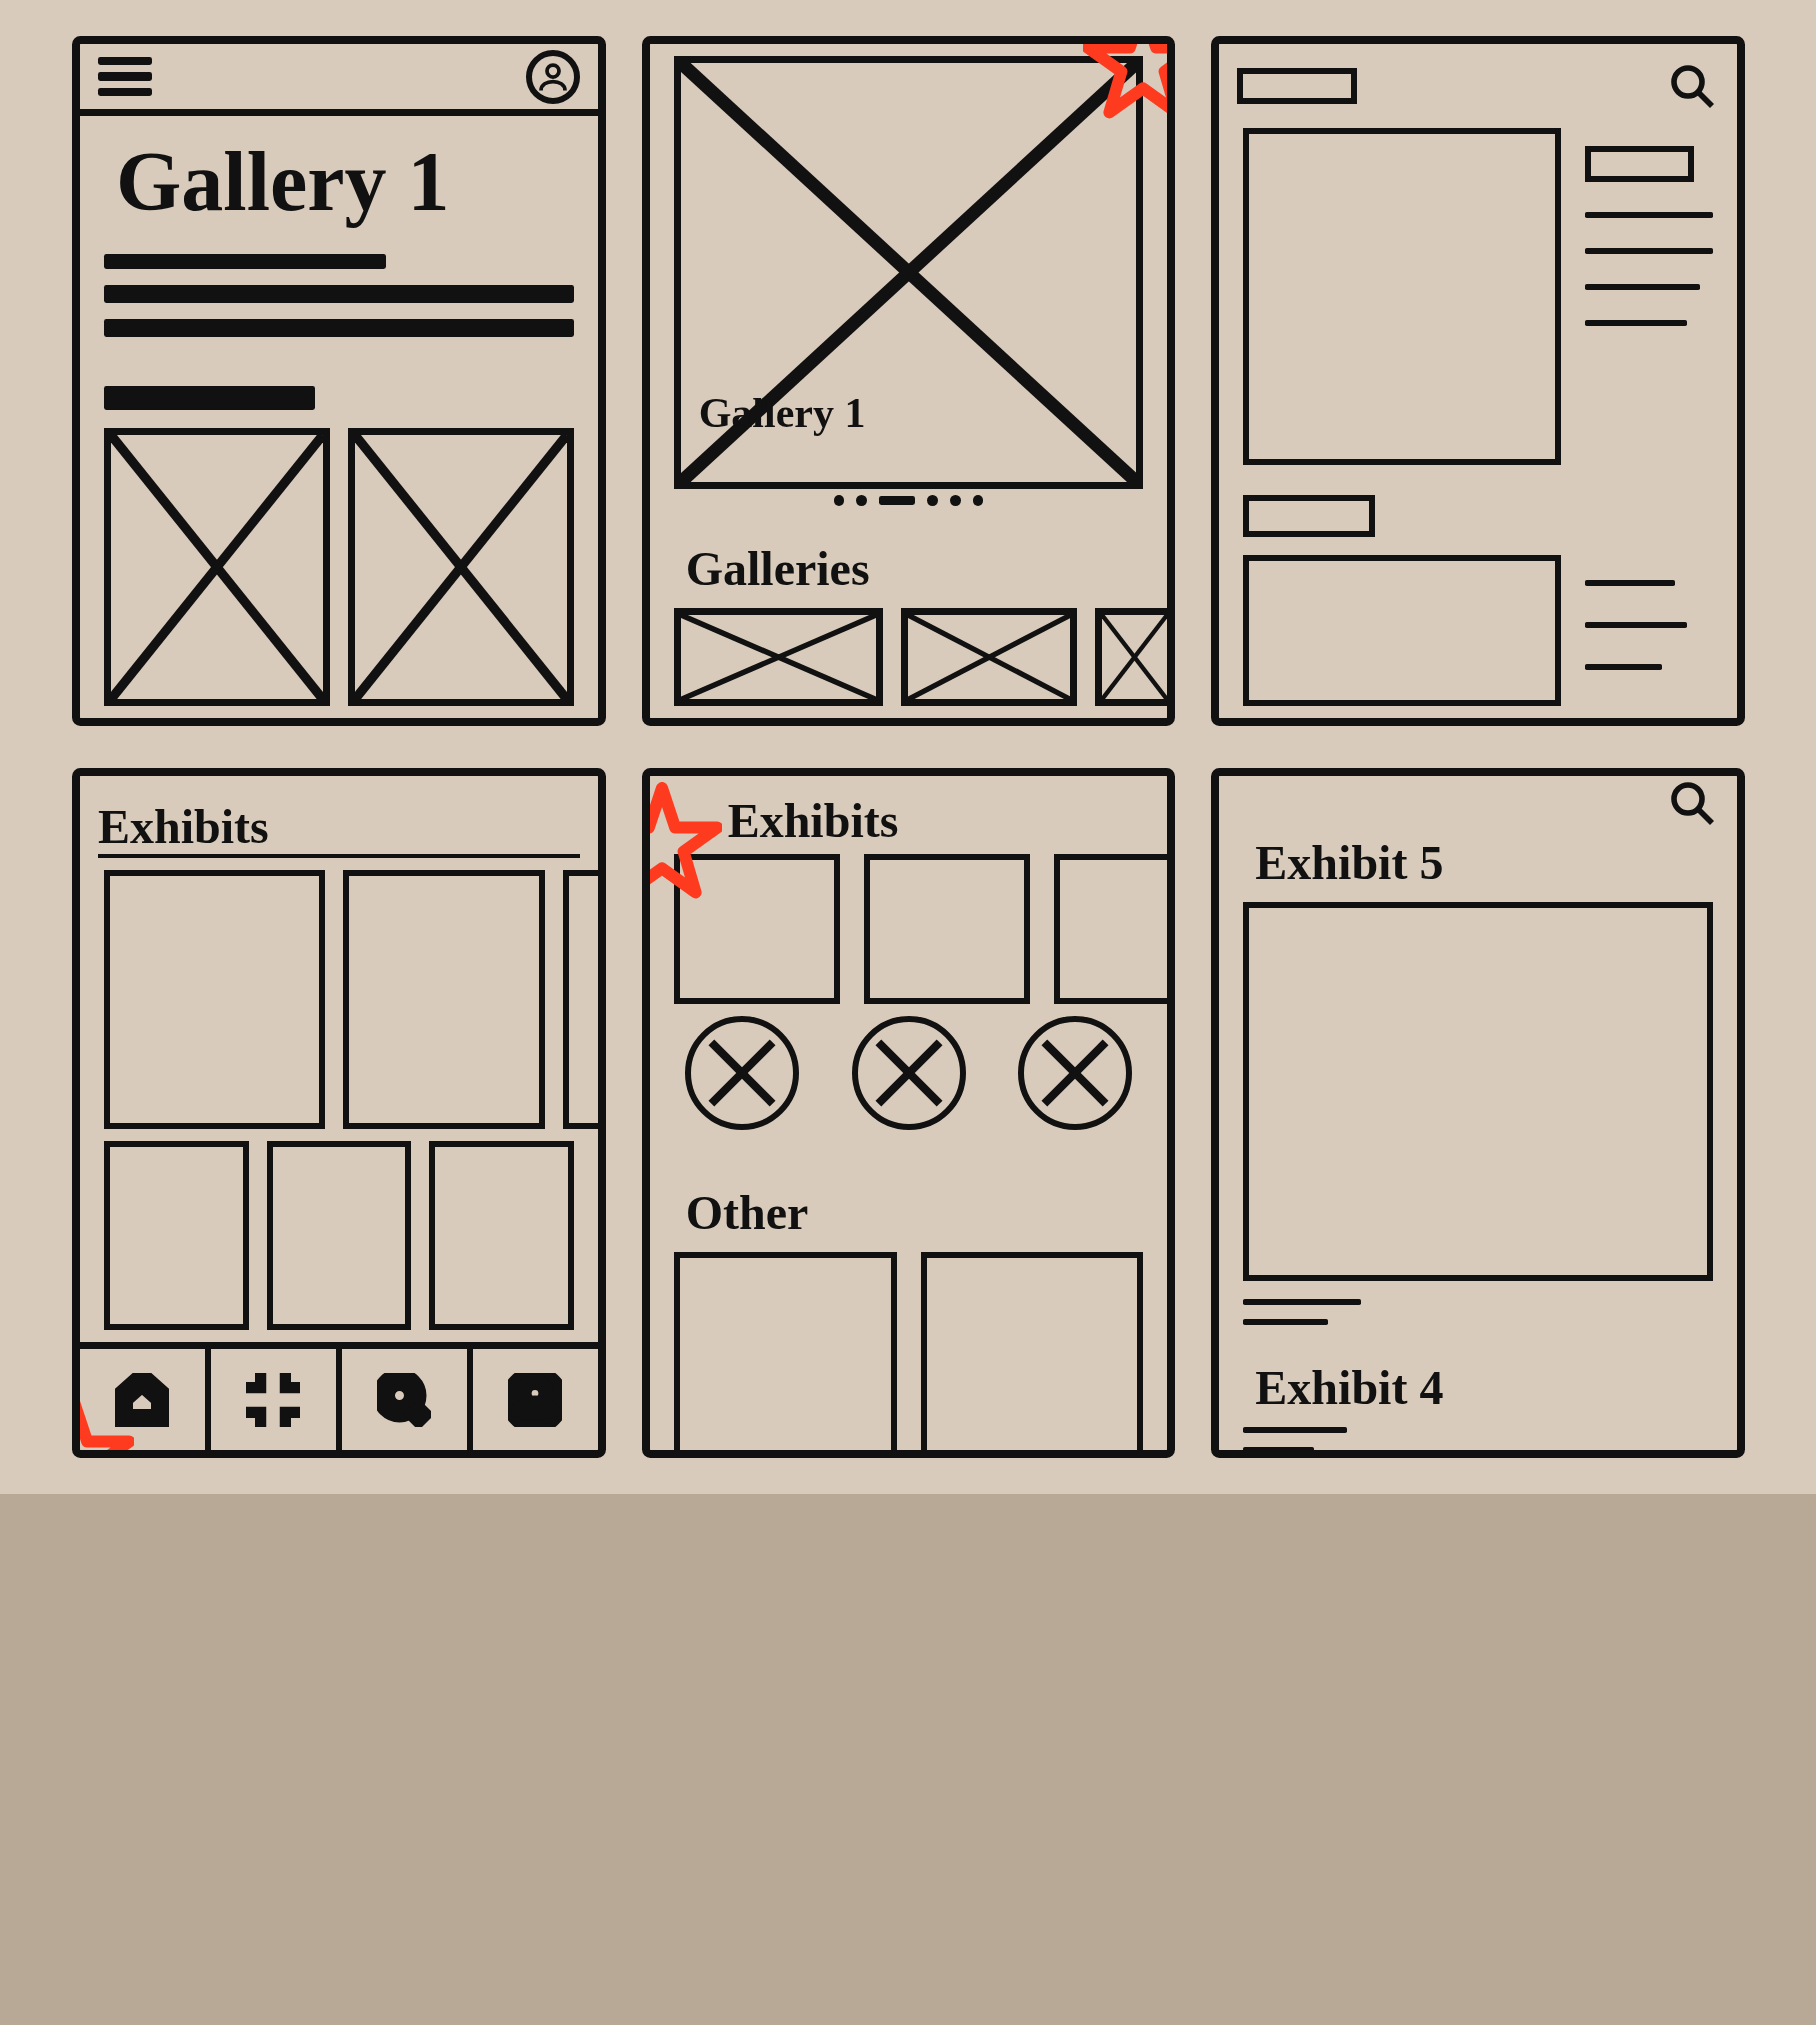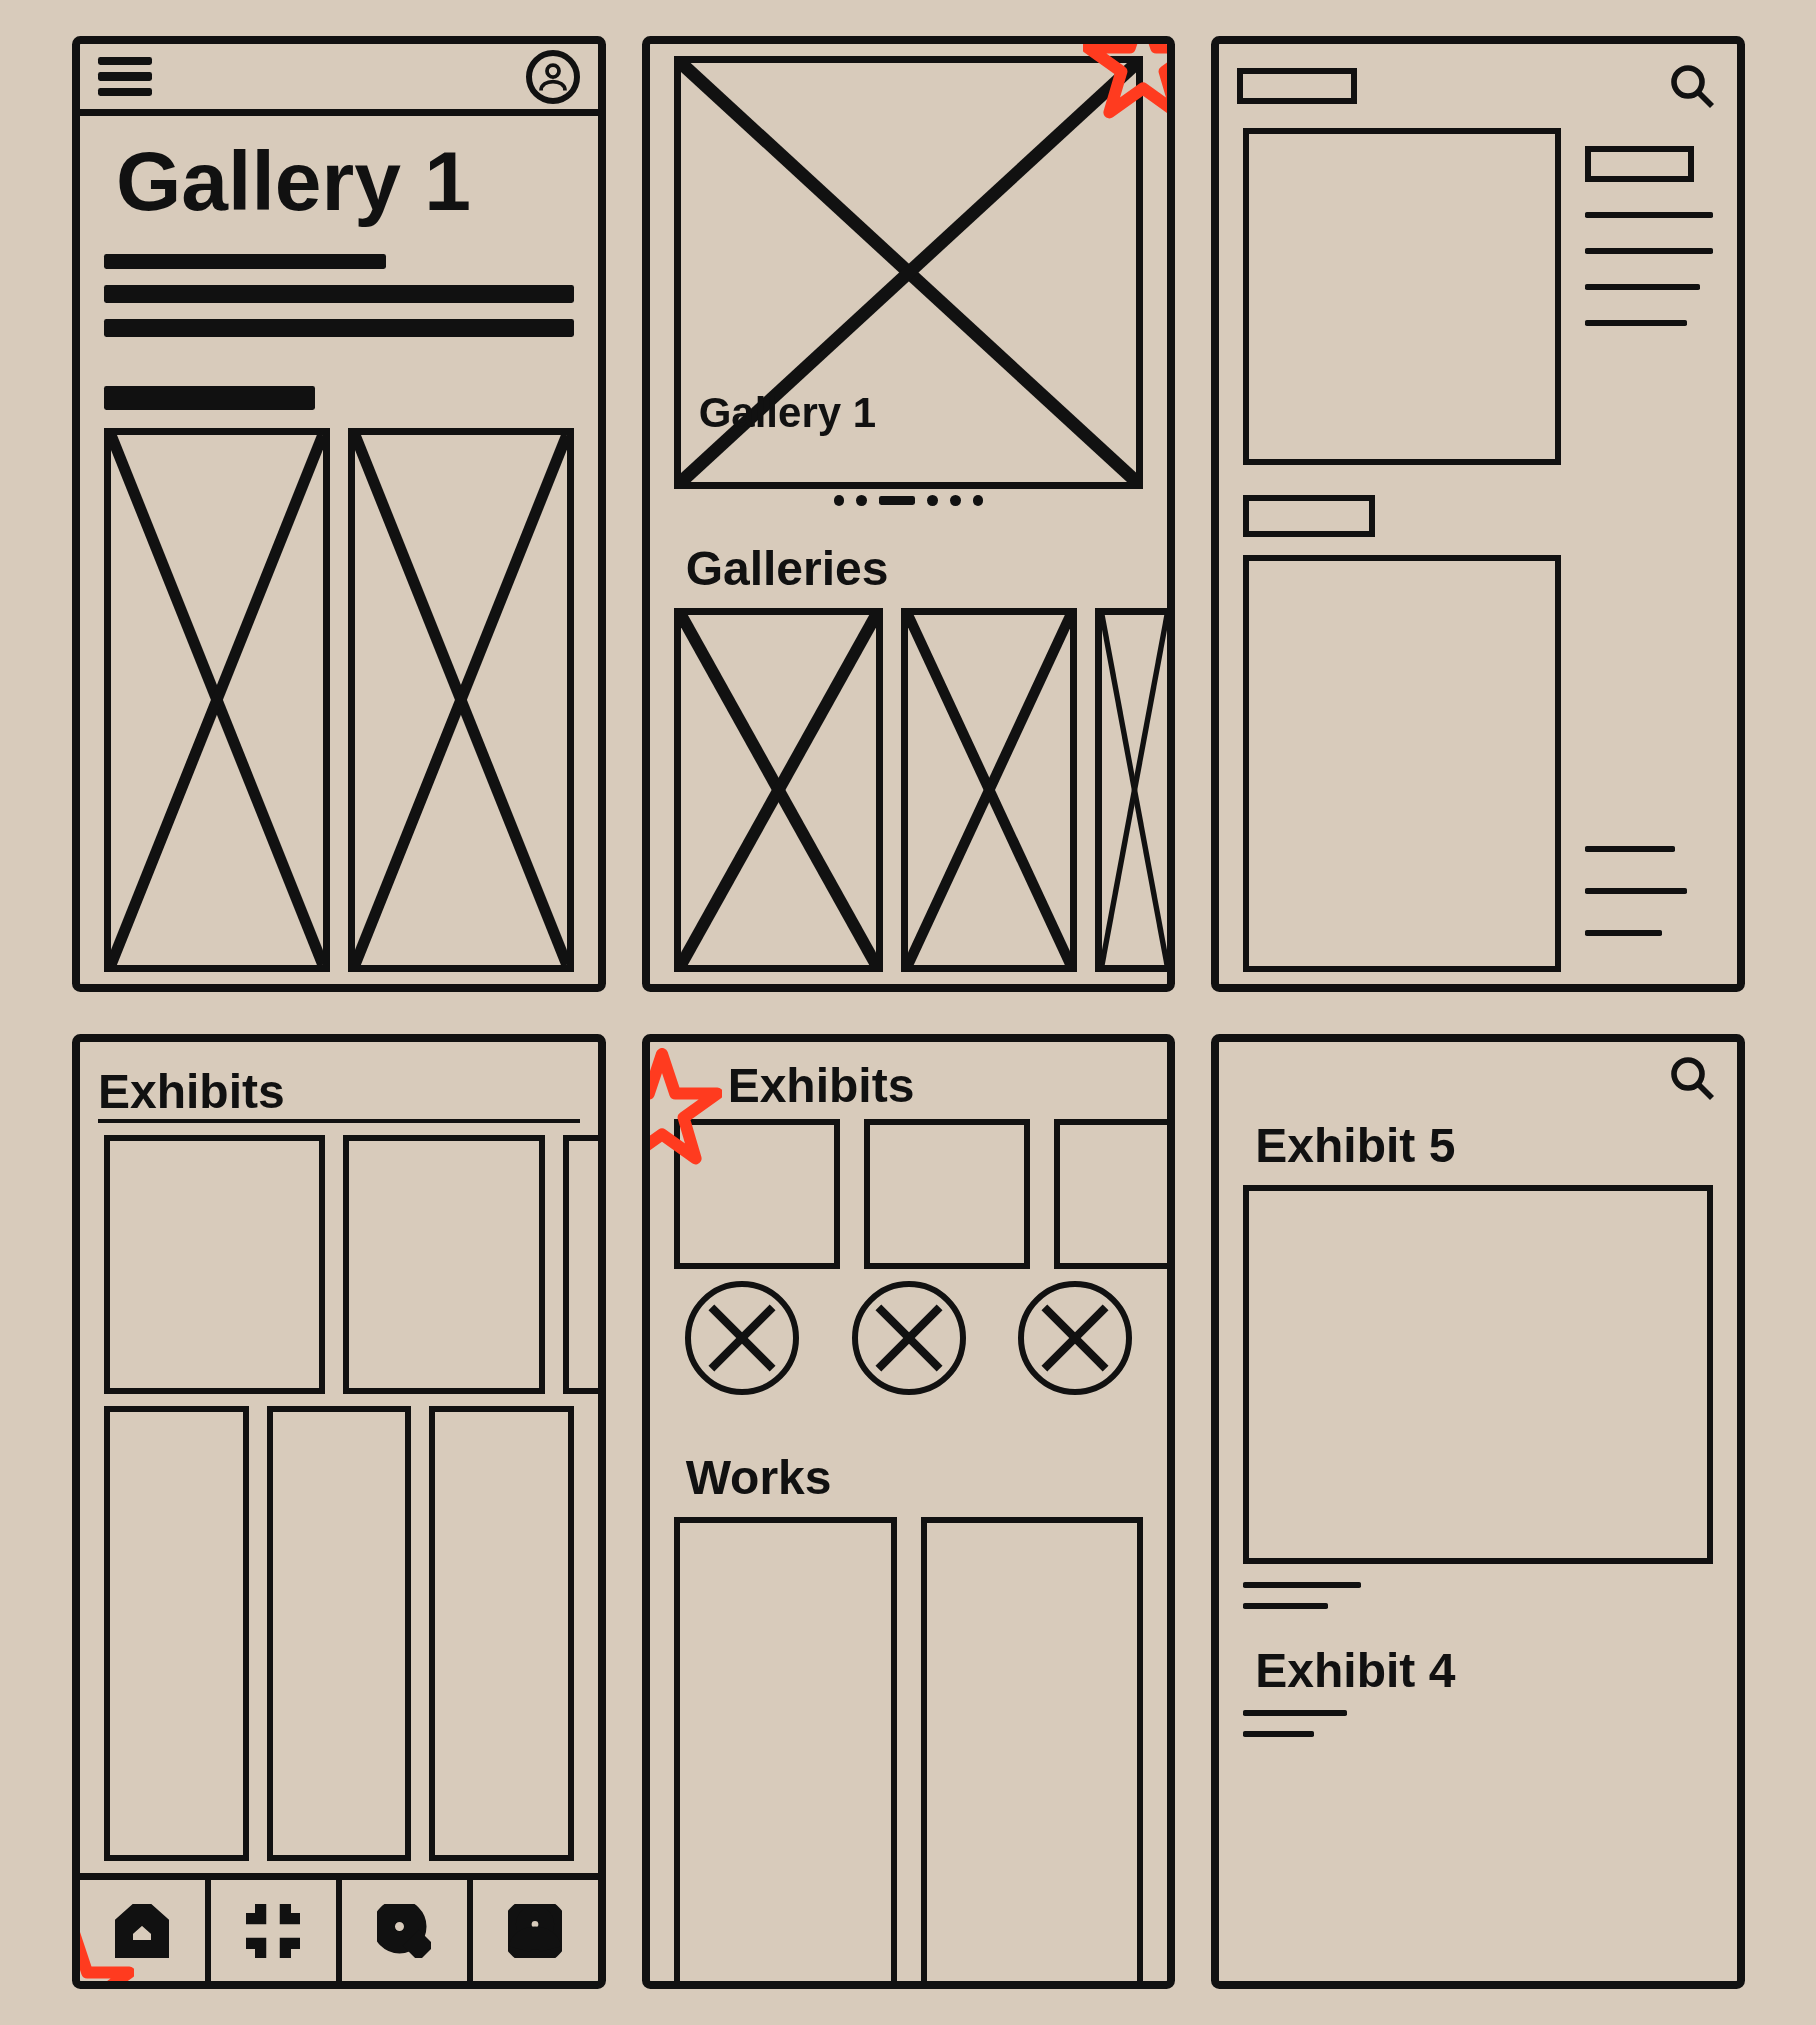--- a/index.html
+++ b/index.html
@@ -2,28 +2,29 @@
 <html style="font-size:9.6px"><head>
 <meta charset="utf-8">
 <style>
   * { box-sizing: border-box; }
   html, body {
     margin: 0; padding: 0;
     background: #b8a896;
     font-family: "Comic Sans MS", "Marker Felt", cursive, sans-serif;
   }
   .paper {
-    width: 1817px; height: 2025px;
+    width: 1817px; height: 1494px;
     background: #d8cbbb;
     position: relative;
     padding: 36px 72px;
     display: grid;
     grid-template-columns: repeat(3, 1fr);
     grid-template-rows: repeat(2, 1fr);
     gap: 42px 36px;
+    font-family: Liberation Serif, serif;
   }
   .screen {
     border: 8.4px solid #111;
     border-radius: 8.4px;
     background: #d8cbbb;
     display: flex;
     flex-direction: column;
     overflow: hidden;
     position: relative;
   }
@@ -314,21 +315,21 @@
               <line x1="80" y1="20" x2="20" y2="80" stroke="#111" stroke-width="8"></line>
             </svg>
         </div>
         <div class="lbl-under">
             <div class="thinline"></div>
             <div class="thinline" style="width:50%;"></div>
           </div>
       </div>
     </div>
     <div class="pad" style="padding-top:12px;">
-      <div class="section-label">Works</div>
+      <div class="section-label">Other</div>
     </div>
     <div class="row pad" style="gap:24px; flex:1; padding-top:0; padding-bottom:0;">
       <div class="ph-plain" style="flex:1; border-bottom:none;"></div>
       <div class="ph-plain" style="flex:1; border-bottom:none;"></div>
     </div>
   </div>
 
   <div class="screen">
     <div class="topbar" style="border-bottom:none; height:72px; justify-content:flex-end;">
       <div class="search-circle">

